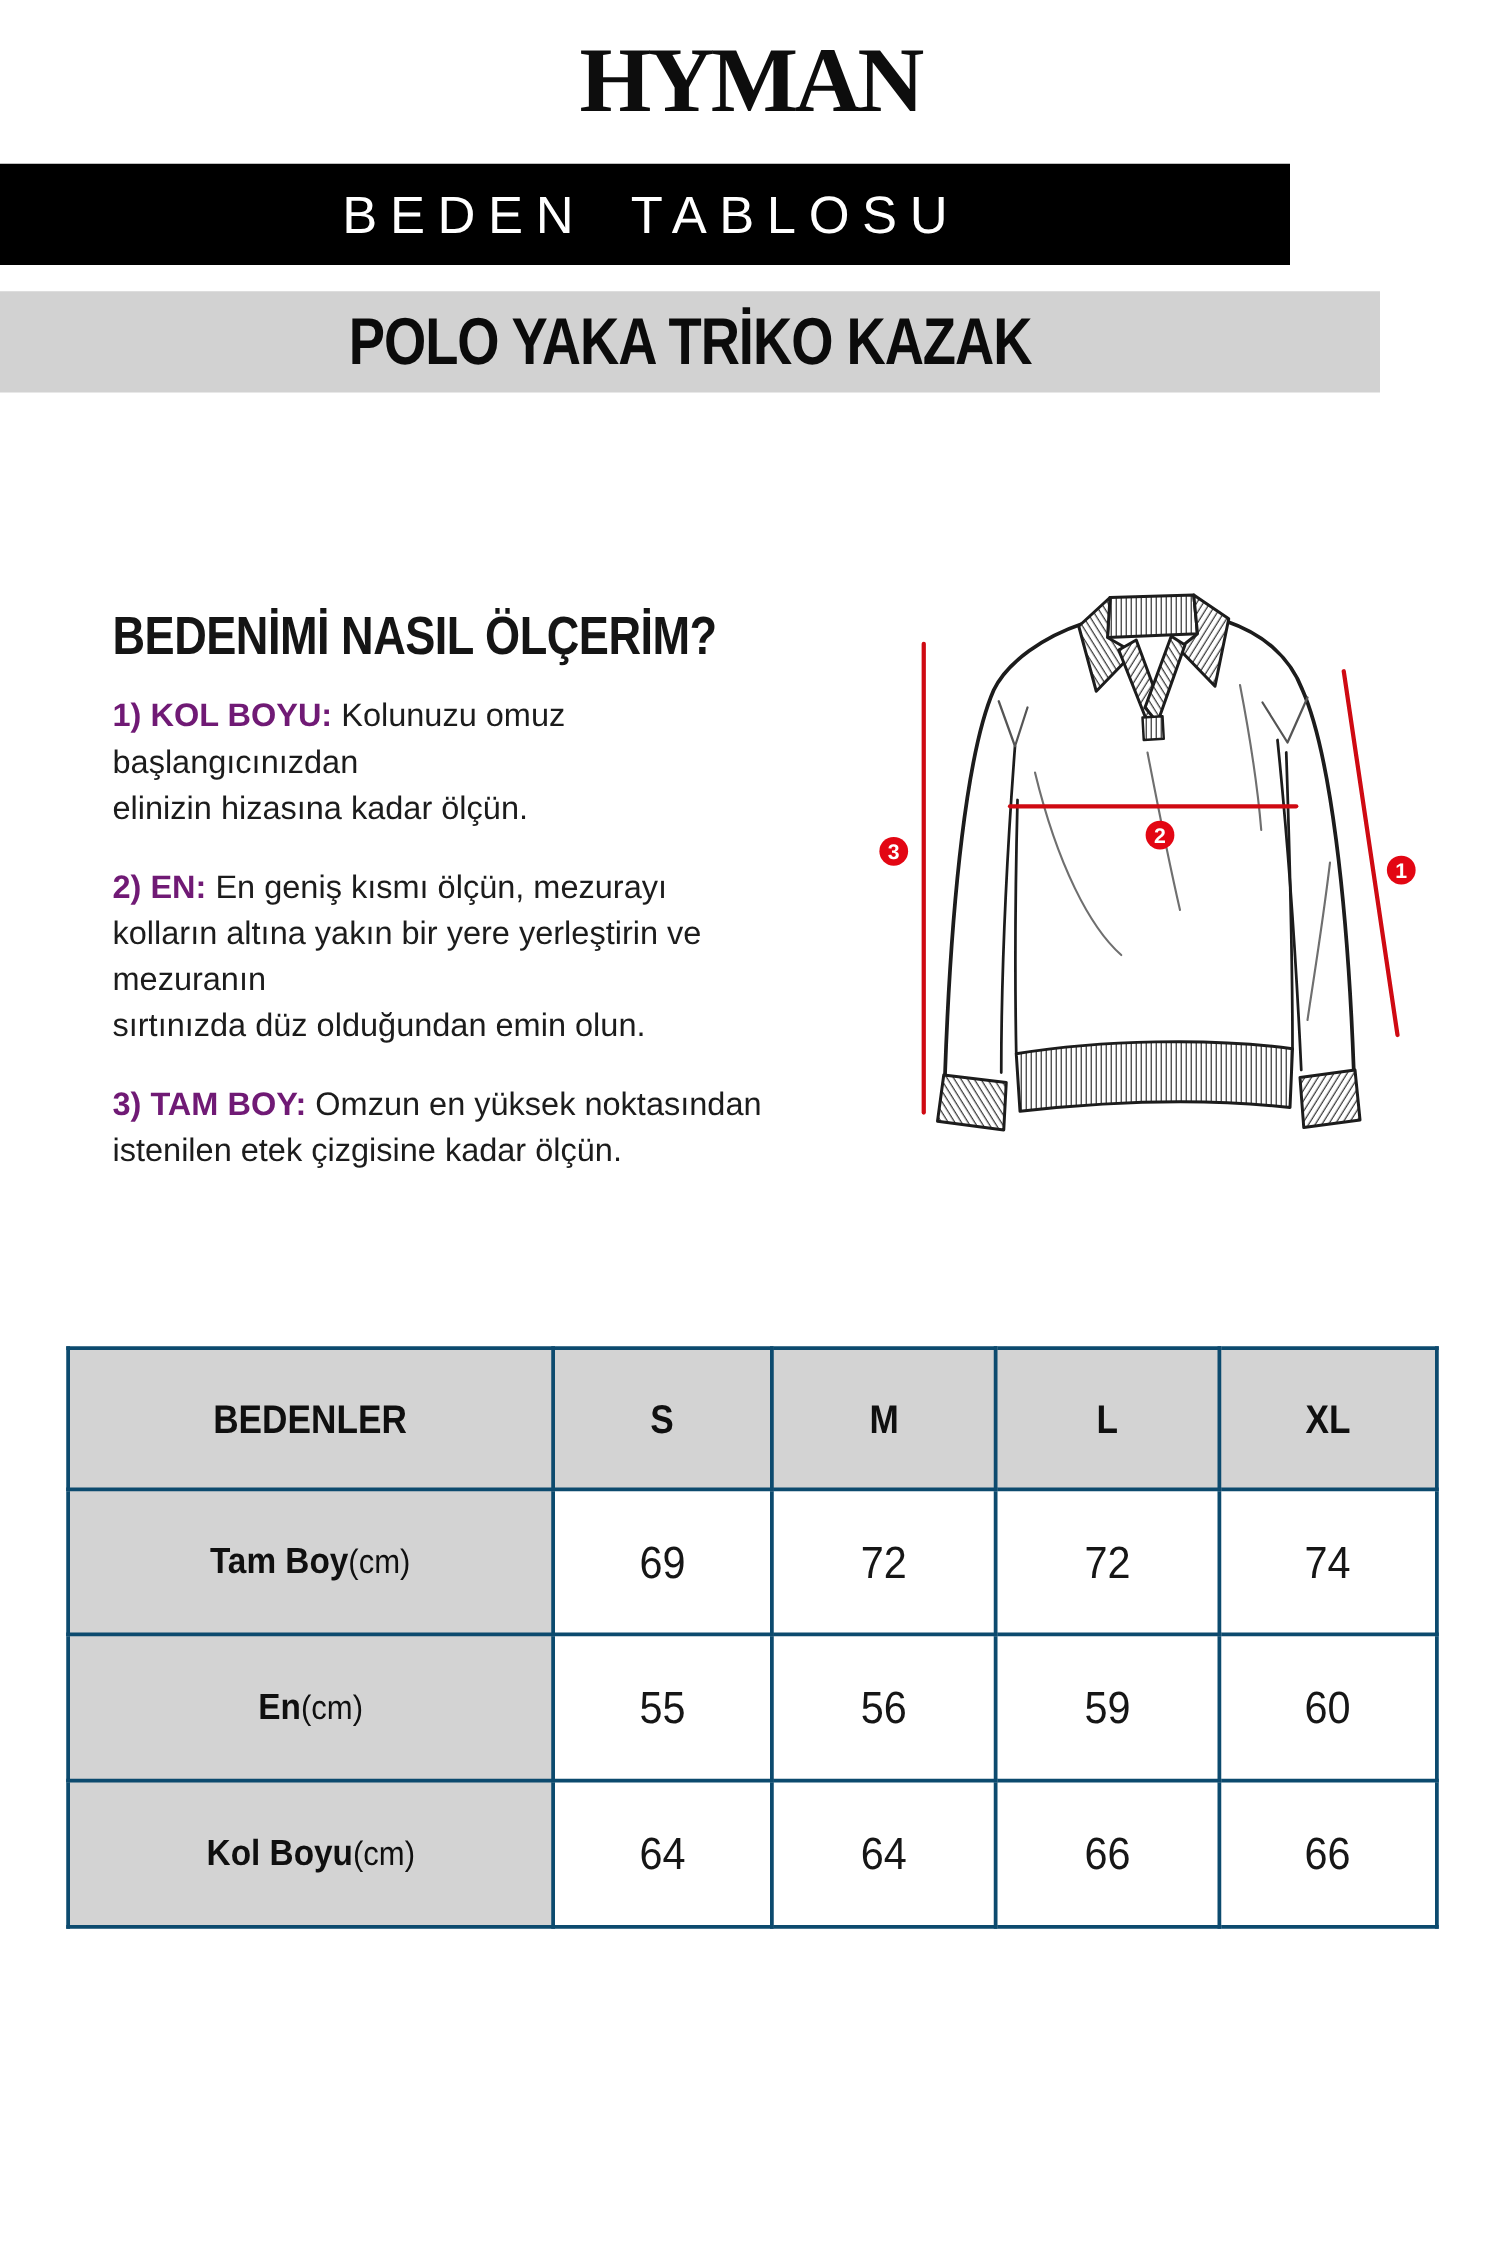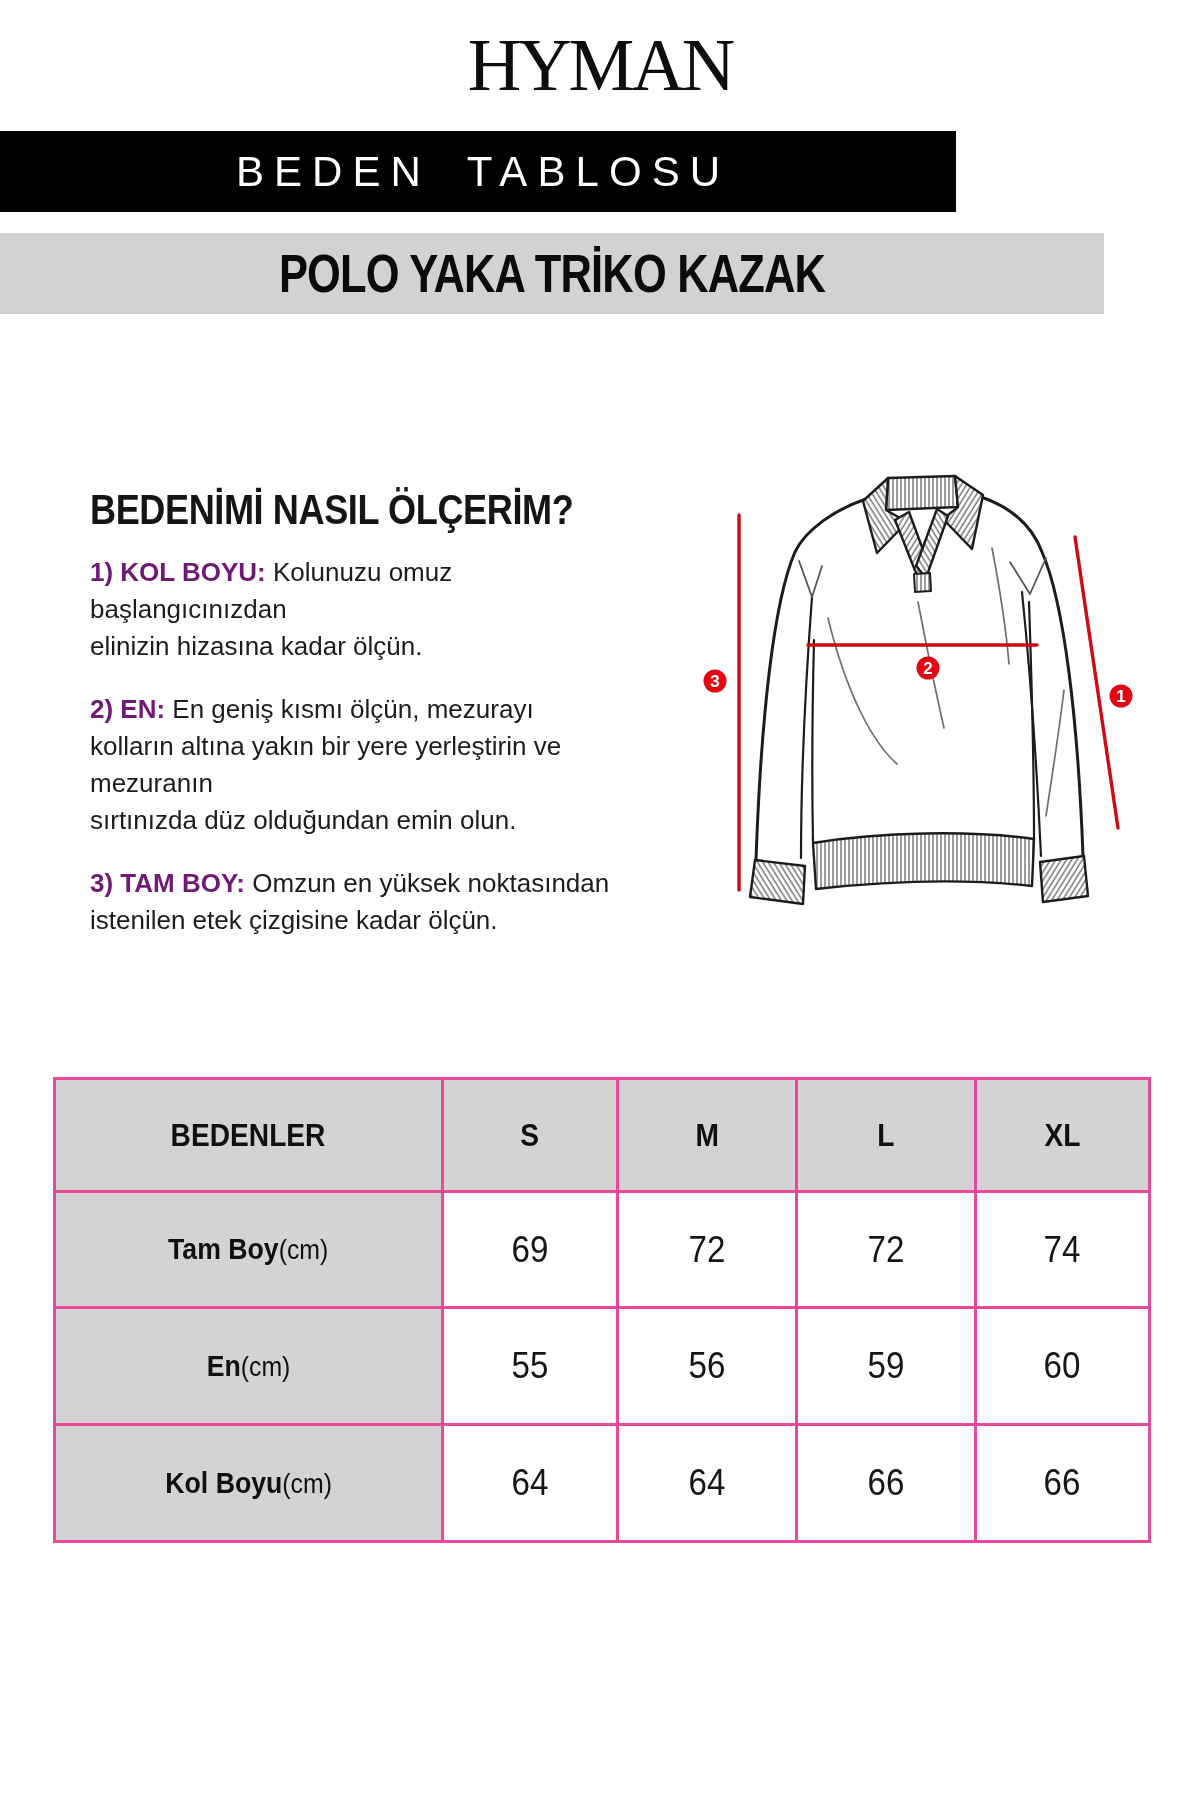--- a/index.html
+++ b/index.html
@@ -4,25 +4,25 @@
 <style>
   * { margin:0; padding:0; box-sizing:border-box; }
   html,body { background:#ffffff; }
   .page {
     position:relative; width:1200px; height:1800px; margin:0 auto;
     background:#ffffff; overflow:hidden;
     font-family:"Liberation Sans", sans-serif; color:#111;
   }
   .brand-logo {
     position:absolute; top:28px; left:0; width:1200px; text-align:center;
-    font-family:"Liberation Serif", serif; font-weight:normal;
+    font-family:"Liberation Serif", serif; font-weight:bold;
     font-size:74px; letter-spacing:-3px; color:#0d0d0d; line-height:1.0;
   }
   .black-bar {
-    position:absolute; top:131px; left:0; width:956px; height:81px;
+    position:absolute; top:131px; left:0; width:1032px; height:81px;
     background:#000000; display:flex; align-items:center; justify-content:center;
   }
   .black-bar .bar-text {
     color:#ffffff; font-size:42px; font-weight:400;
     letter-spacing:0.24em; word-spacing:0.35em; text-indent:0.24em;
   }
   .gray-bar {
     position:absolute; top:233px; left:0; width:1104px; height:81px;
     background:#d2d2d2; display:flex; align-items:center; justify-content:center;
   }
@@ -45,21 +45,21 @@
   .instr b { font-weight:bold; color:#701a75; }
   .instr .rest { white-space:pre-line; }
   .diagram {
     position:absolute; left:690px; top:450px; width:480px; height:470px;
   }
   .size-table {
     position:absolute; left:53px; top:1077px; width:1095px; height:463px;
     border-collapse:collapse; table-layout:fixed;
   }
   .size-table th, .size-table td {
-    border:3px solid #ec4899; text-align:center; vertical-align:middle;
+    border:3px solid #0c4a6e; text-align:center; vertical-align:middle;
     padding:12px;
   }
   .size-table thead th { background:#d3d3d3; }
   .size-table tbody th { background:#d3d3d3; }
   .size-table tbody td { background:#ffffff; }
   .hdr-text {
     display:inline-block; transform:scaleX(0.88);
     font-size:32px; font-weight:bold; color:#101010; white-space:nowrap;
   }
   .row-label {

